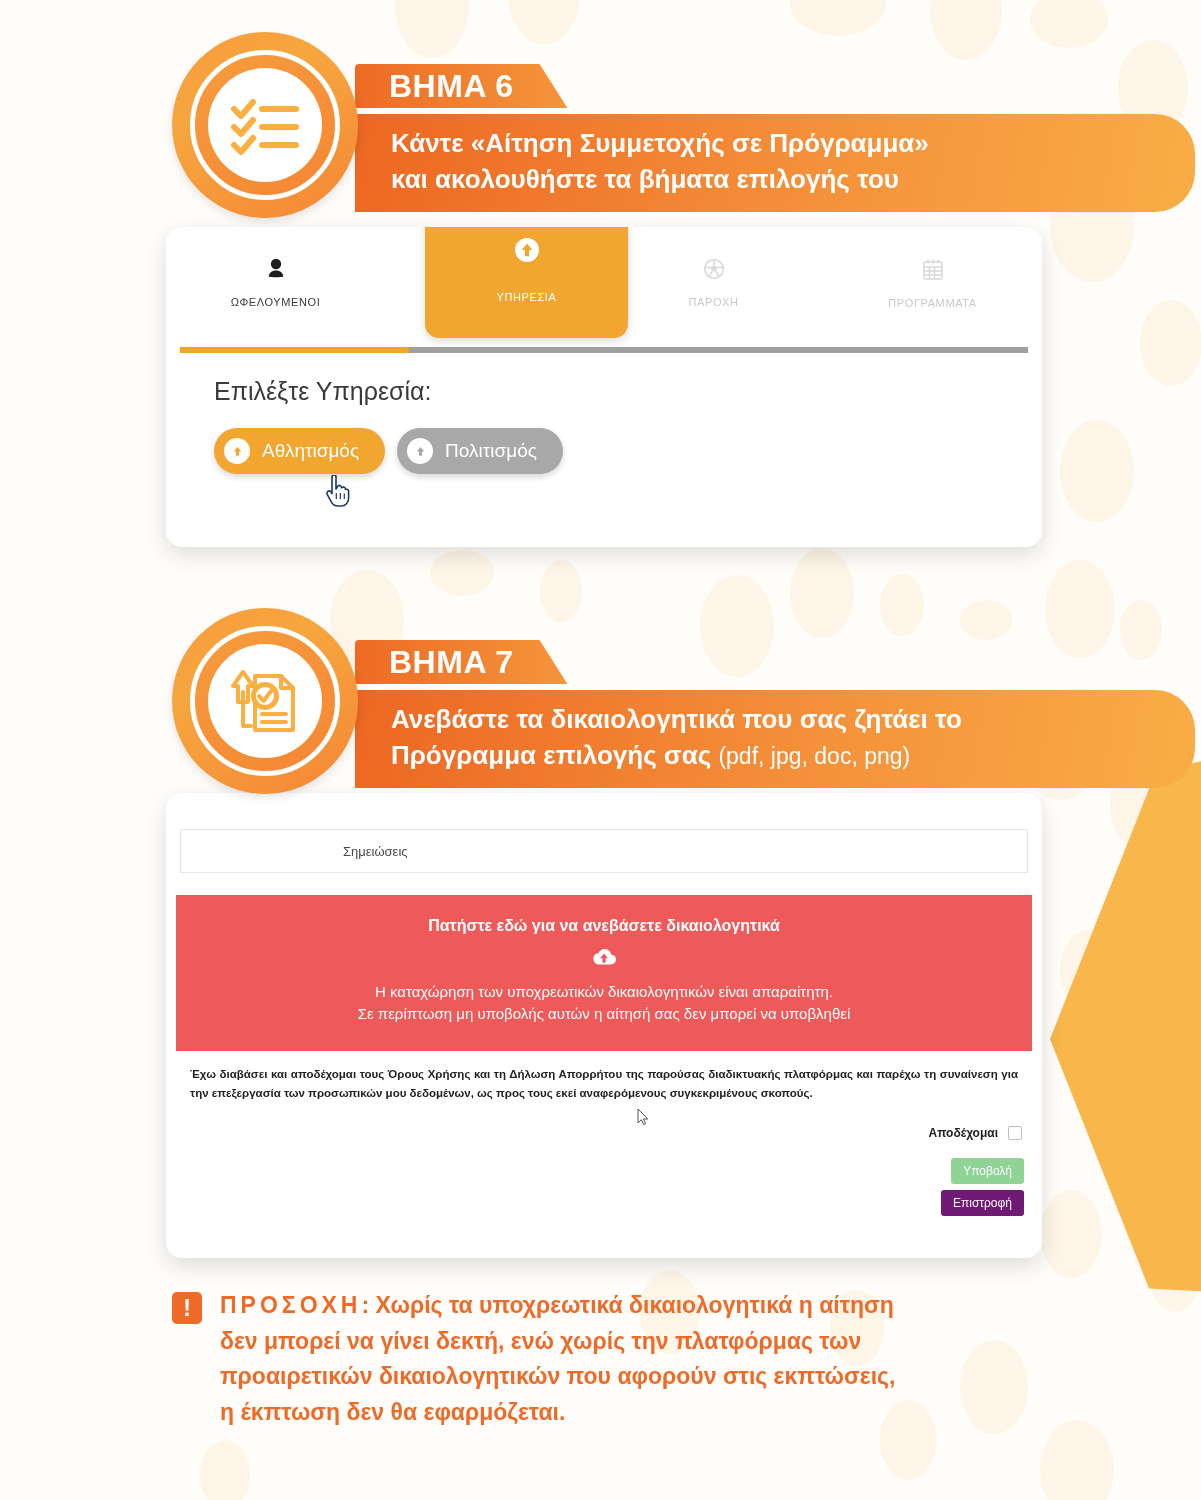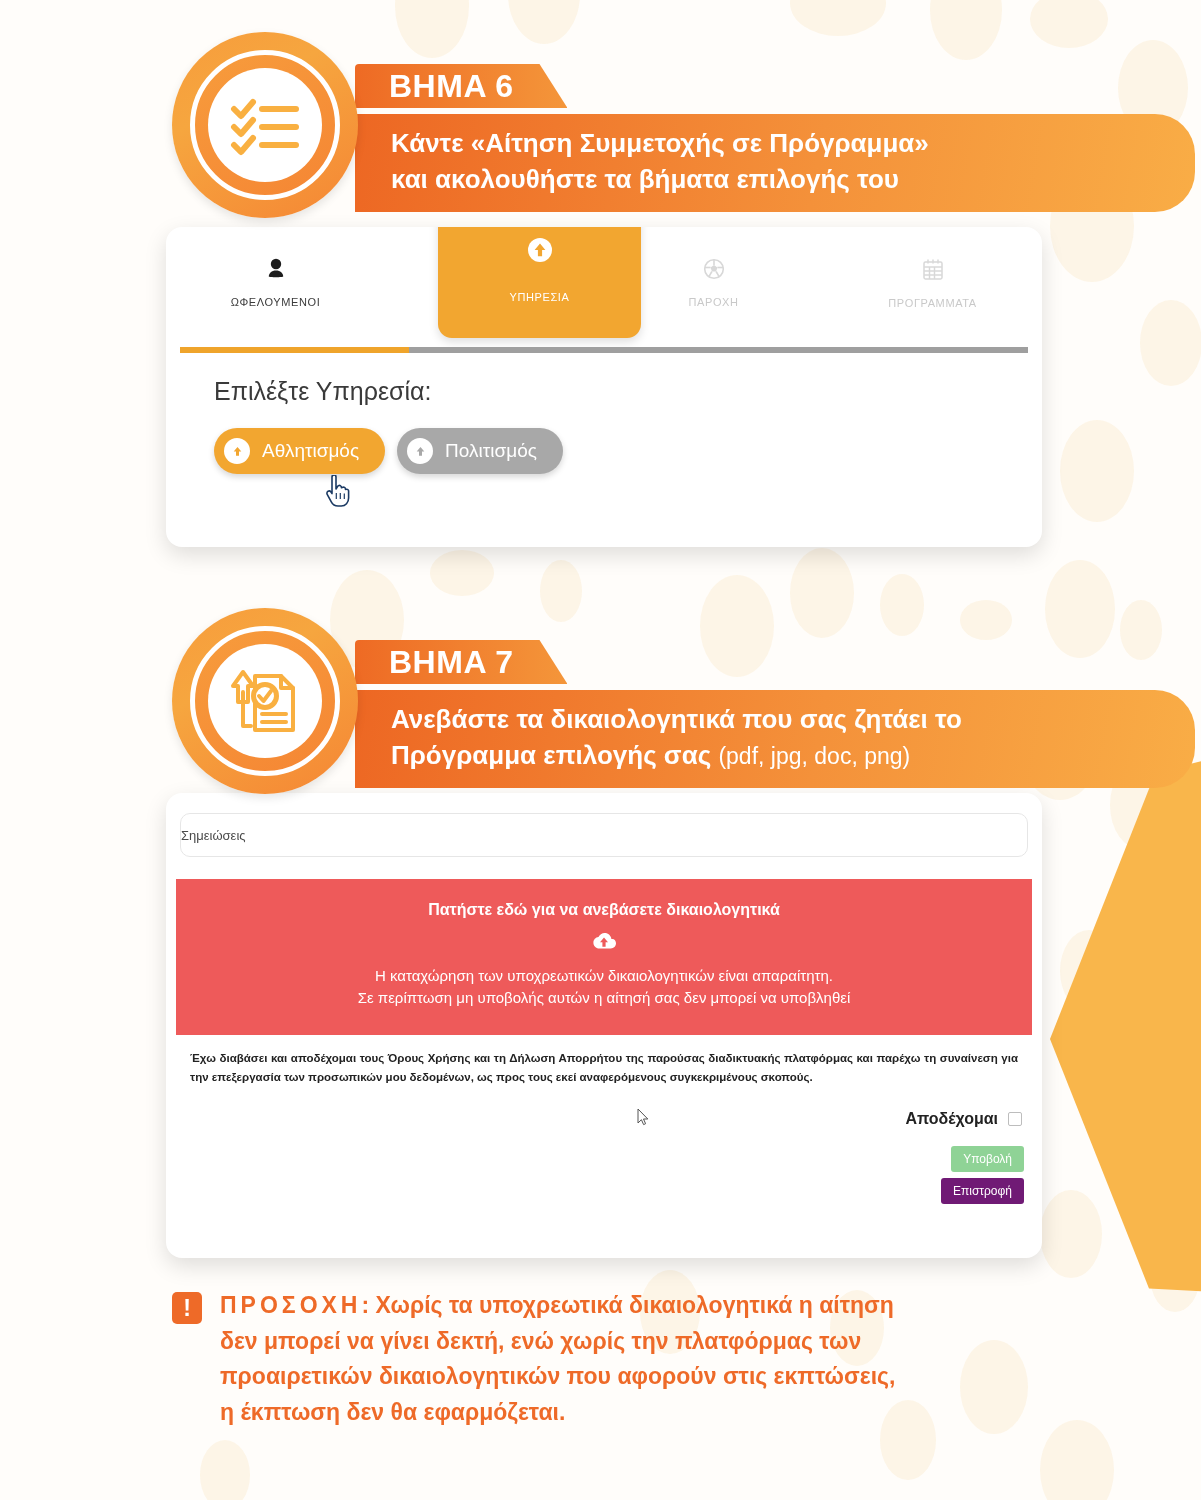--- a/index.html
+++ b/index.html
@@ -97,21 +97,21 @@
     display: flex; flex-direction: column;
     align-items: center; justify-content: center;
     gap: 12px;
   }
   .tab .tab-label {
     font-size: 11px; letter-spacing: .6px; color: #3b3b3b;
   }
   .tab.dim .tab-label { color: #c9c9c9; }
   .tab.active {
     position: absolute;
-    left: 272px; top: -25px;
+    left: 259px; top: -25px;
     width: 203px; height: 136px;
     background: #F2A630;
     border-radius: 14px;
     box-shadow: 0 4px 10px rgba(0,0,0,.13);
     flex: none;
     justify-content: center;
     gap: 24px;
   }
   .tab.active .tab-label { color: #fff; }
 
@@ -143,25 +143,26 @@
     display: flex; align-items: center; justify-content: center;
   }
   .pill.orange .circ svg { fill: #F2A630; }
   .pill.grey .circ svg { fill: #A8A8A8; }
 
   .cursor-hand { position: absolute; z-index: 9; }
   .cursor-arrow { position: absolute; z-index: 9; }
 
   
   .notes-bar {
-    margin: 20px 14px 0 14px;
+    margin: 36px 14px 0 14px;
     height: 44px;
     border: 1px solid #e6e6e6;
-    border-radius: 10px;
+    border-radius: 1px;
     display: flex; align-items: center;
+    padding-left: 162px;
   }
   .notes-bar .notes-label { font-size: 13px; color: #4a4a4a; }
 
   .upload-box {
     margin: 22px 10px 0 10px;
     background: #EE5A5A;
     padding: 22px 10px 26px 10px;
     text-align: center;
     color: #fff;
   }
@@ -186,21 +187,21 @@
     padding: 14px 24px 0 24px;
     font-size: 11.5px; line-height: 1.7;
     color: #222; font-weight: bold;
     text-align: justify;
   }
 
   .accept-row {
     display: flex; align-items: center; justify-content: flex-end;
     gap: 10px; padding: 22px 20px 0 0;
   }
-  .accept-row .accept-label { font-size: 16px; font-weight: bold; color: #222; margin-left: 40px; }
+  .accept-row .accept-label { font-size: 12px; font-weight: bold; color: #222; margin-left: 40px; }
   .accept-box {
     width: 14px; height: 14px;
     border: 1px solid #bdbdbd; border-radius: 2px; background: #fff;
   }
 
   .final-btns {
     display: flex; flex-direction: column; align-items: flex-end;
     gap: 6px; padding: 18px 18px 0 0;
   }
 

